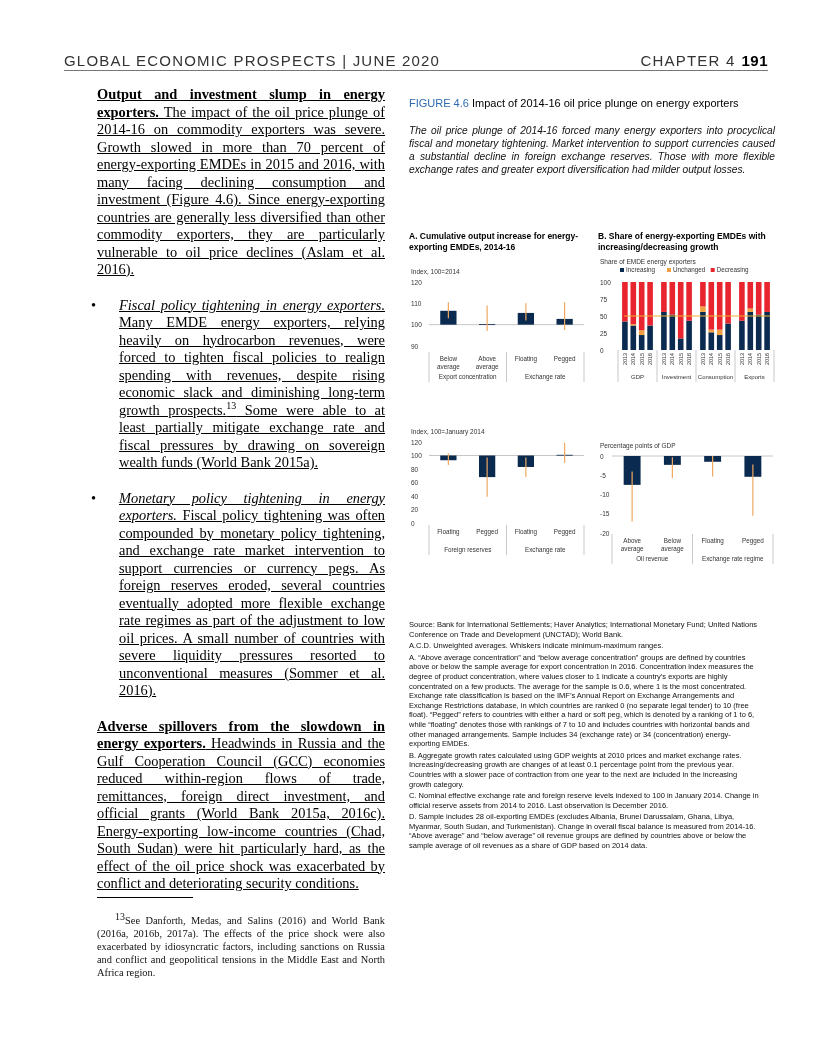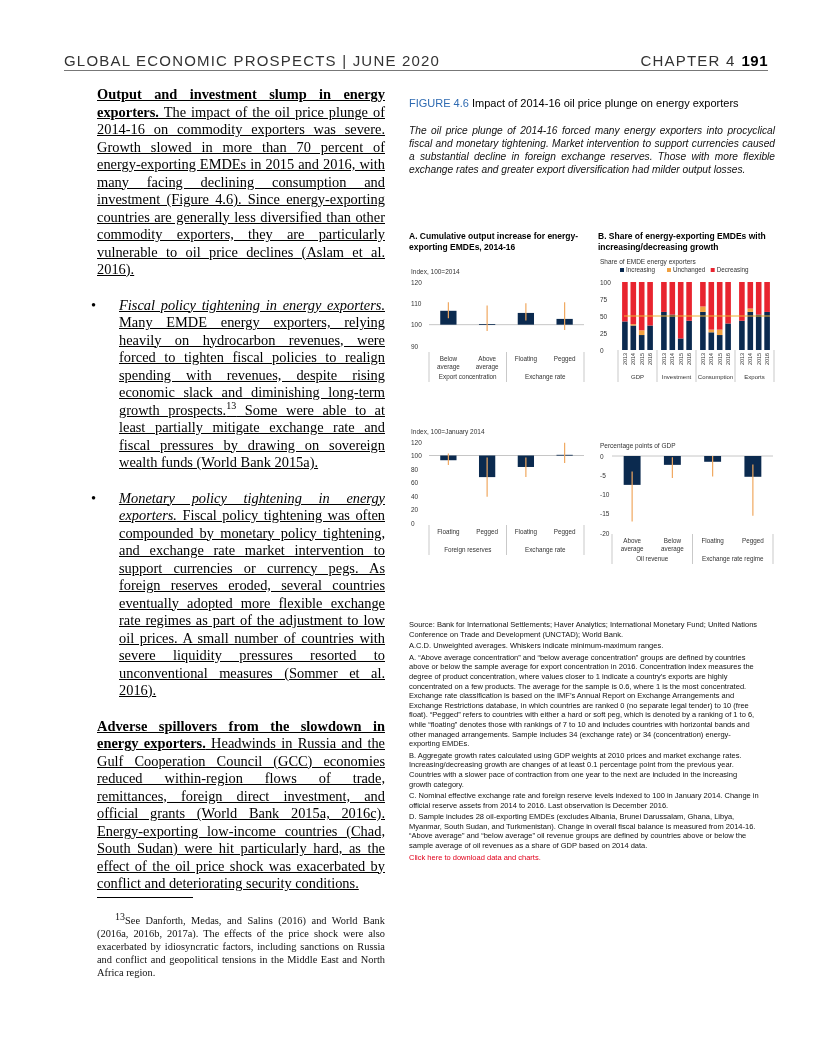--- a/index.html
+++ b/index.html
@@ -236,14 +236,13 @@
     </svg>
 </div>
 
 <div class="notes">
   <p>Source: Bank for International Settlements; Haver Analytics; International Monetary Fund; United Nations Conference on Trade and Development (UNCTAD); World Bank.</p>
   <p>A.C.D. Unweighted averages. Whiskers indicate minimum-maximum ranges.</p>
   <p>A. “Above average concentration” and “below average concentration” groups are defined by countries above or below the sample average for export concentration in 2016. Concentration index measures the degree of product concentration, where values closer to 1 indicate a country’s exports are highly concentrated on a few products. The average for the sample is 0.6, where 1 is the most concentrated. Exchange rate classification is based on the IMF’s Annual Report on Exchange Arrangements and Exchange Restrictions database, in which countries are ranked 0 (no separate legal tender) to 10 (free float). “Pegged” refers to countries with either a hard or soft peg, which is denoted by a ranking of 1 to 6, while “floating” denotes those with rankings of 7 to 10 and includes countries with horizontal bands and other managed arrangements. Sample includes 34 (exchange rate) or 34 (concentration) energy-exporting EMDEs.</p>
   <p>B. Aggregate growth rates calculated using GDP weights at 2010 prices and market exchange rates. Increasing/decreasing growth are changes of at least 0.1 percentage point from the previous year. Countries with a slower pace of contraction from one year to the next are included in the increasing growth category.</p>
   <p>C. Nominal effective exchange rate and foreign reserve levels indexed to 100 in January 2014. Change in official reserve assets from 2014 to 2016. Last observation is December 2016.</p>
   <p>D. Sample includes 28 oil-exporting EMDEs (excludes Albania, Brunei Darussalam, Ghana, Libya, Myanmar, South Sudan, and Turkmenistan). Change in overall fiscal balance is measured from 2014-16. “Above average” and “below average” oil revenue groups are defined by countries above or below the sample average of oil revenues as a share of GDP based on 2014 data.</p>
-  <p class="link">Click here to download data and charts.</p>
 </div>
 
 </body></html>

